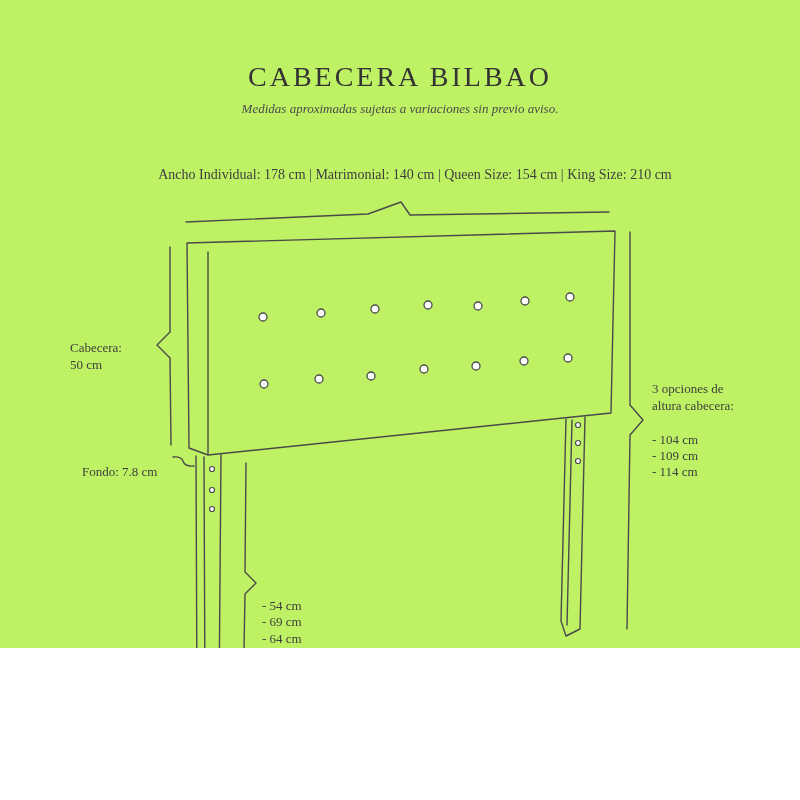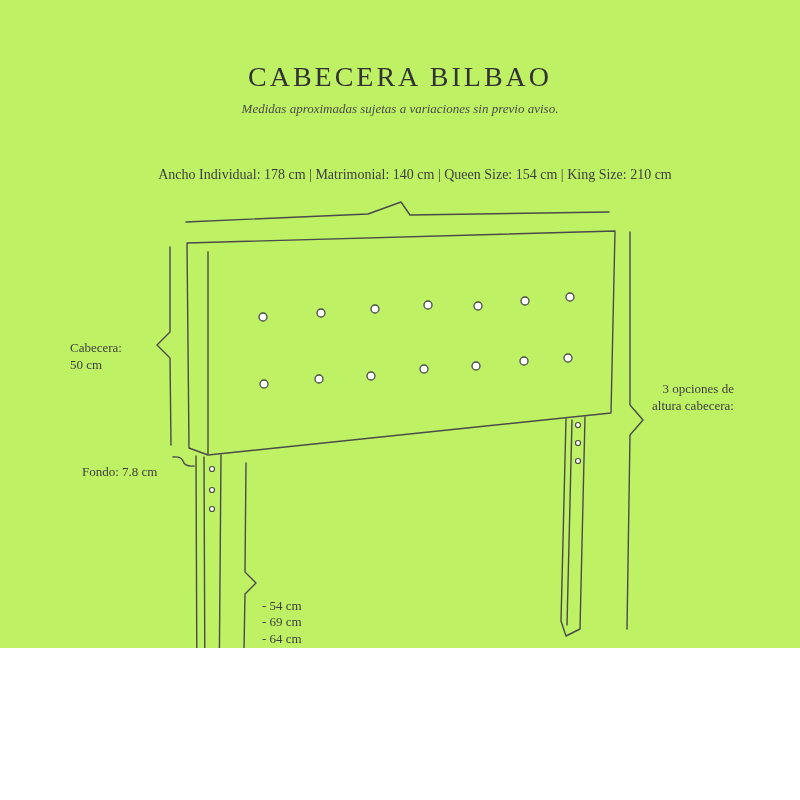--- a/index.html
+++ b/index.html
@@ -52,21 +52,21 @@
   }
   .width-label {
     left: 415px;
     top: 167px;
     transform: translateX(-50%);
     font-size: 14px;
     white-space: nowrap;
   }
   .cabecera-label { left: 70px;  top: 340px; }
   .fondo-label    { left: 82px;  top: 464px; white-space: nowrap; }
-  .height-options-title { left: 652px; top: 381px; text-align: right; }
+  .height-options-title { left: 652px; top: 381px; }
   .height-options-list  { left: 652px; top: 432px; line-height: 16px; }
   .leg-adjust-title     { left: 260px; top: 514px; line-height: 16.3px; }
   .leg-adjust-list      { left: 262px; top: 598px; line-height: 16.3px; }
 </style>
 </head>
 <body>
 
 <div class="canvas">
 
   <div class="txt page-title">CABECERA BILBAO</div>
@@ -76,20 +76,23 @@
   <div class="txt width-label">Ancho Individual: 178 cm | Matrimonial: 140 cm | Queen Size: 154 cm | King Size: 210 cm</div>
 
   <div class="txt cabecera-label">Cabecera:
 50 cm</div>
 
   <div class="txt fondo-label">Fondo: 7.8 cm</div>
 
   <div class="txt height-options-title">3 opciones de
 altura cabecera:</div>
 
+  <div class="txt height-options-list">- 104 cm
+- 109 cm
+- 114 cm</div>
 
 
   <div class="txt leg-adjust-list">- 54 cm
 - 69 cm
 - 64 cm</div>
 
   <svg class="diagram-svg" width="800" height="800" viewBox="0 0 800 800">
     <g stroke="#4a4a4a" stroke-width="1.4" fill="none" stroke-linecap="round" stroke-linejoin="round">
 
       <path d="M 186 222 L 368 214 L 401 202 L 410 215 L 609 212"></path>

